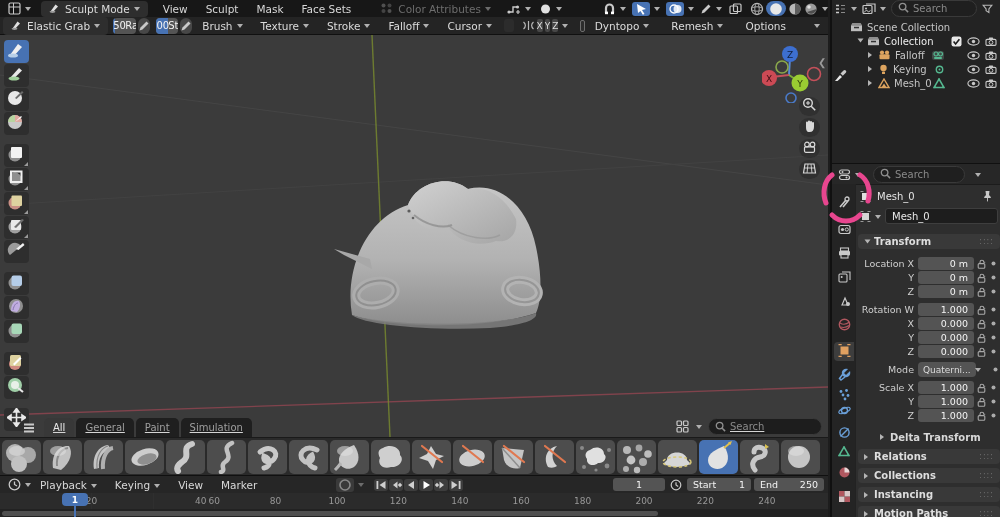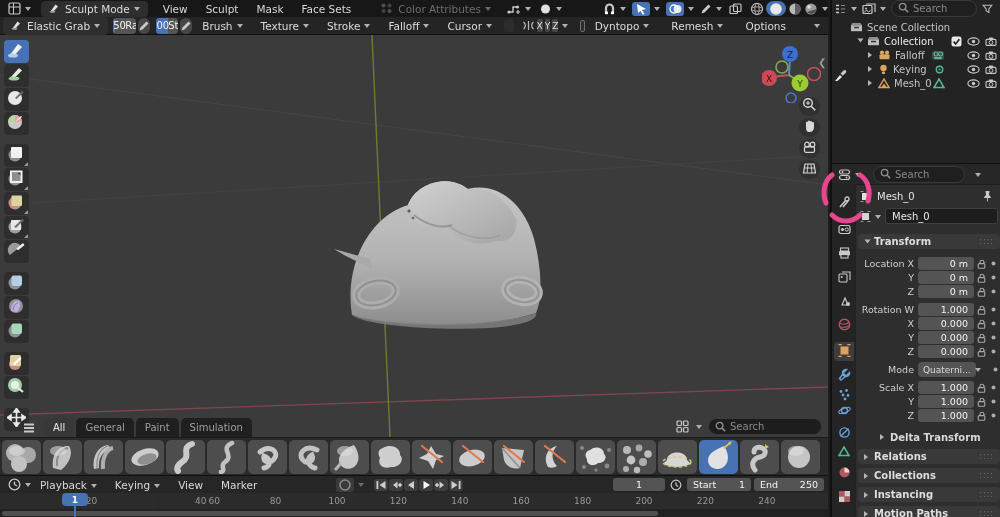--- a/index.html
+++ b/index.html
@@ -403,21 +403,21 @@
         <div class="abs iconbtn" style="left:799px;top:125px;width:21px;height:19px;border-radius:10px;background:rgba(40,40,40,0.55);">
           <span><svg width="15" height="13" viewBox="0 0 15 13">
               <path d="M3 2 h9 l1.5 9 h-12z" fill="none" stroke="#d8d8d8" stroke-width="1.2"></path>
               <path d="M6 2 l-1 9 M9 2 l1 9 M2.3 6 h10.4" stroke="#d8d8d8" stroke-width="0.9"></path>
             </svg></span>
         </div>
       </div>
 
     <div class="abs" style="left:818px;top:22px;color:#9a9a9a;font-size:10px;">❮</div>
 
-    <div class="abs row" id="shelf-tabs" style="left:0;top:381px;width:828px;height:21px;">
+    <div class="abs row" id="shelf-tabs" style="left:0;top:381px;width:828px;height:21px;text-decoration:underline;">
         <span class="iconbtn" style="margin-left:22px;margin-top:3px;">
           <svg width="14" height="12" viewBox="0 0 14 12">
             <path d="M2 2.5h10M2 6h10M2 9.5h10" stroke="#c9c9c9" stroke-width="1.8"></path>
           </svg>
         </span>
         <div class="row" style="margin-left:8px;align-self:flex-end;gap:2px;">
           <div class="shelf-tab active">All</div>
           <div class="shelf-tab">General</div>
           <div class="shelf-tab">Paint</div>
           <div class="shelf-tab">Simulation</div>

